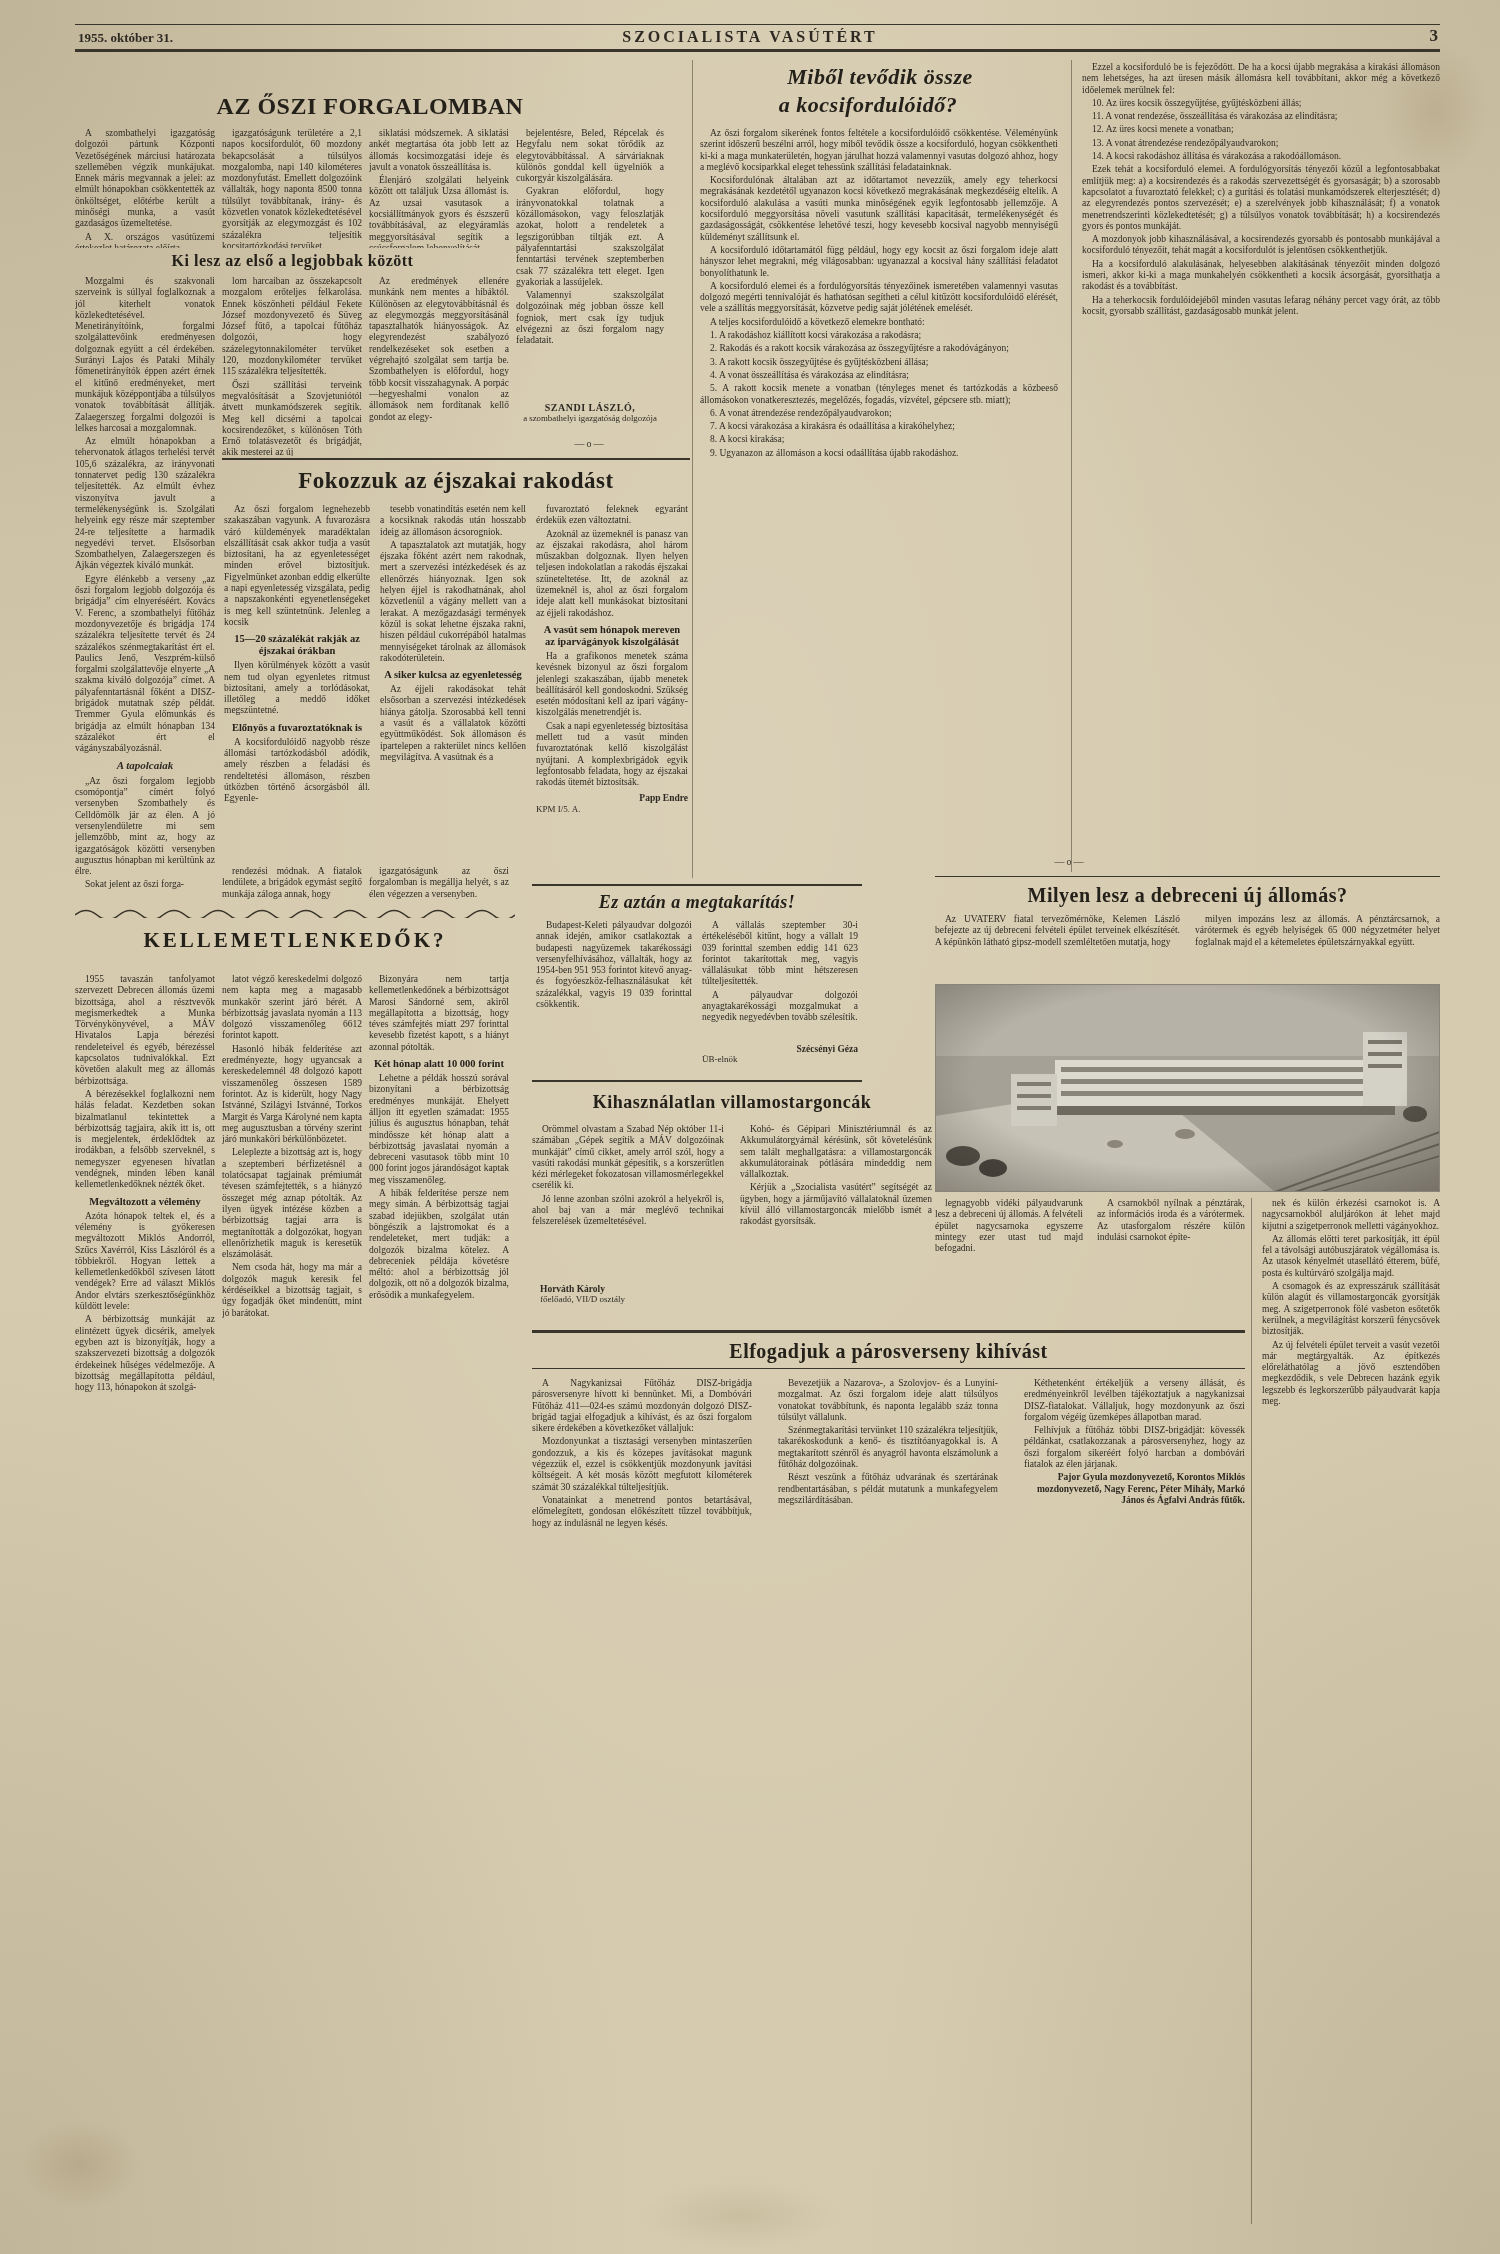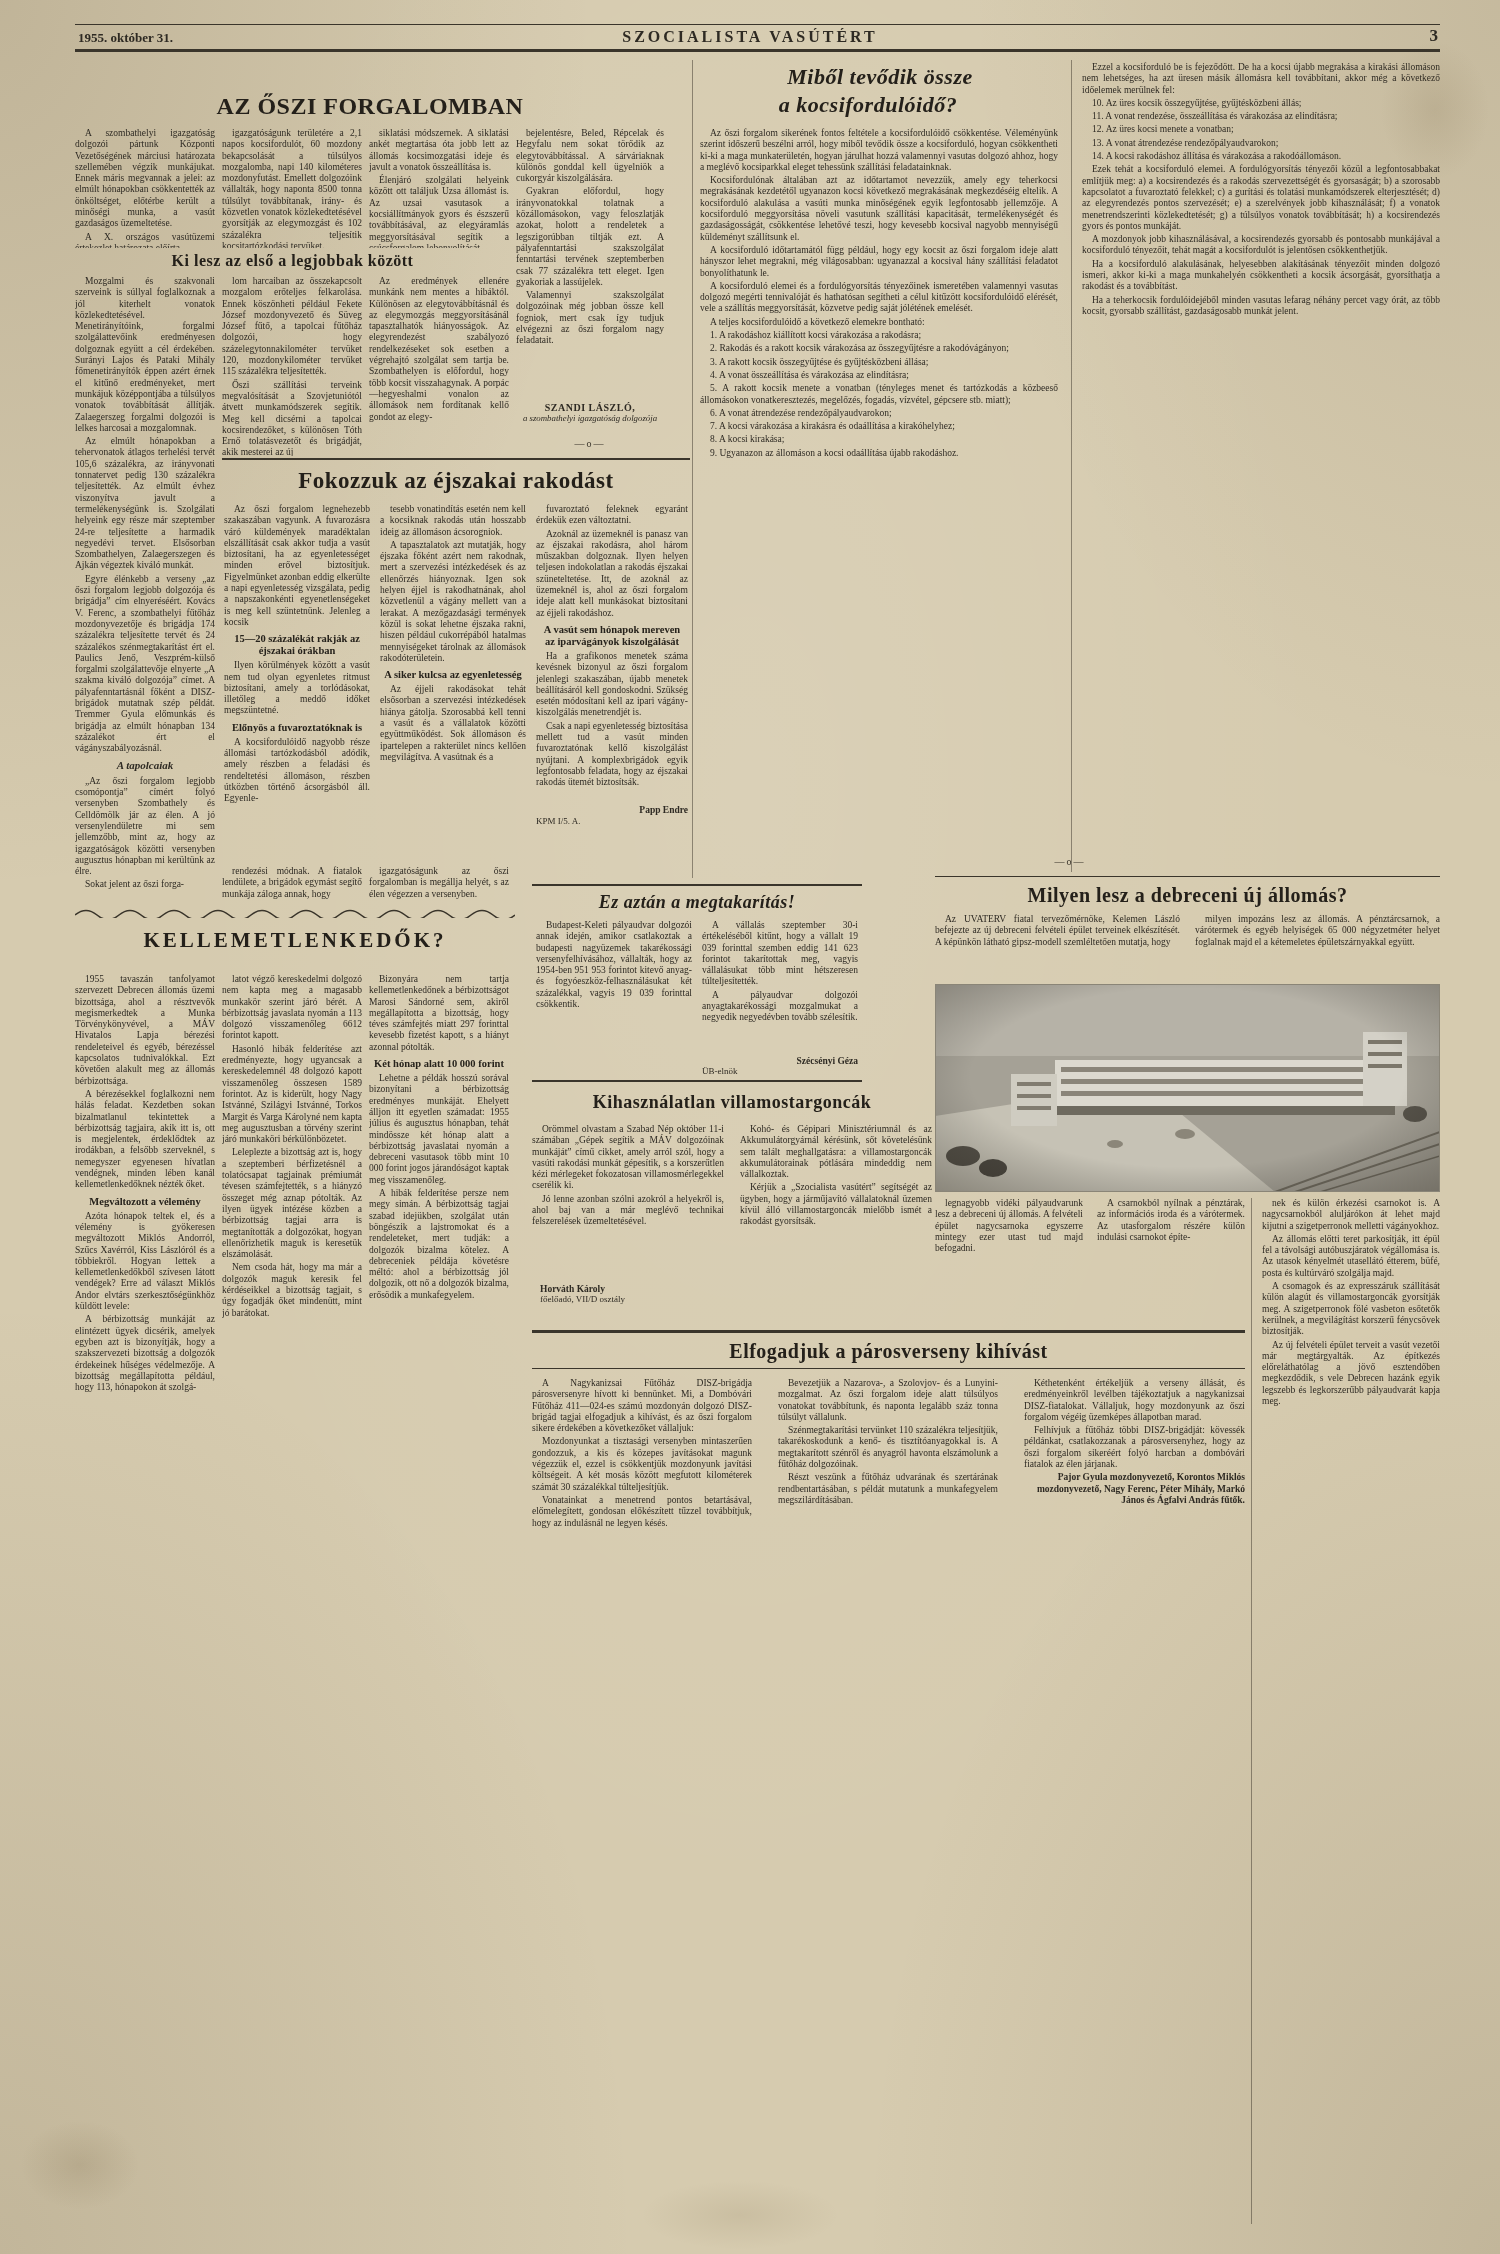--- a/index.html
+++ b/index.html
@@ -15,24 +15,24 @@
       radial-gradient(ellipse at 100% 100%, rgba(80,62,35,.15), rgba(0,0,0,0) 30%);}
   .c{position:absolute;overflow:hidden}
   .col{position:absolute;overflow:hidden;font-size:9.5px;line-height:11.3px;text-align:justify;color:#2e2a23}
   .col p{text-indent:10px;margin:0 0 2px 0}
   .hr{position:absolute;background:#3a352b}
   .vr{position:absolute;width:1px;background:#4a4436;opacity:.55}
   .title{position:absolute;font-weight:bold;text-align:center;color:#24201a;letter-spacing:.5px}
   .it{font-style:italic}
   .h4{font-weight:bold;font-size:10.5px;line-height:12px;text-align:center;margin:5px 3px 3px;text-indent:0;color:#26221b}
   .subA{font-weight:bold;font-style:italic;font-size:11px;text-align:center;margin:6px 0 4px;text-indent:0}
-  .byl{text-align:right;font-weight:bold;text-indent:0 !important;margin-top:16px}
+  .byl{text-align:right;font-weight:bold;text-indent:0 !important;margin-top:4px}
   .byl2{text-indent:0 !important;font-size:9px}
   .signame{font-weight:bold;text-align:center;font-size:10px;letter-spacing:.5px}
-  .sigrole{text-align:center;font-style:italic;font-size:8.8px;line-height:10px}
+  .sigrole{text-align:center;font-size:8.8px;line-height:10px}
   .orn{position:absolute;text-align:center;font-size:10px;letter-spacing:2px;color:#3a352b}
   .stain{position:absolute;border-radius:50%;pointer-events:none}
 </style>
 </head>
 <body>
 
 <div id="page">
 
   <div class="hr" style="left:75px;top:24px;width:1365px;height:1px"></div>
   <div class="c" style="left:78px;top:30px;width:260px;font-weight:bold;font-size:13px">1955. október 31.</div>

